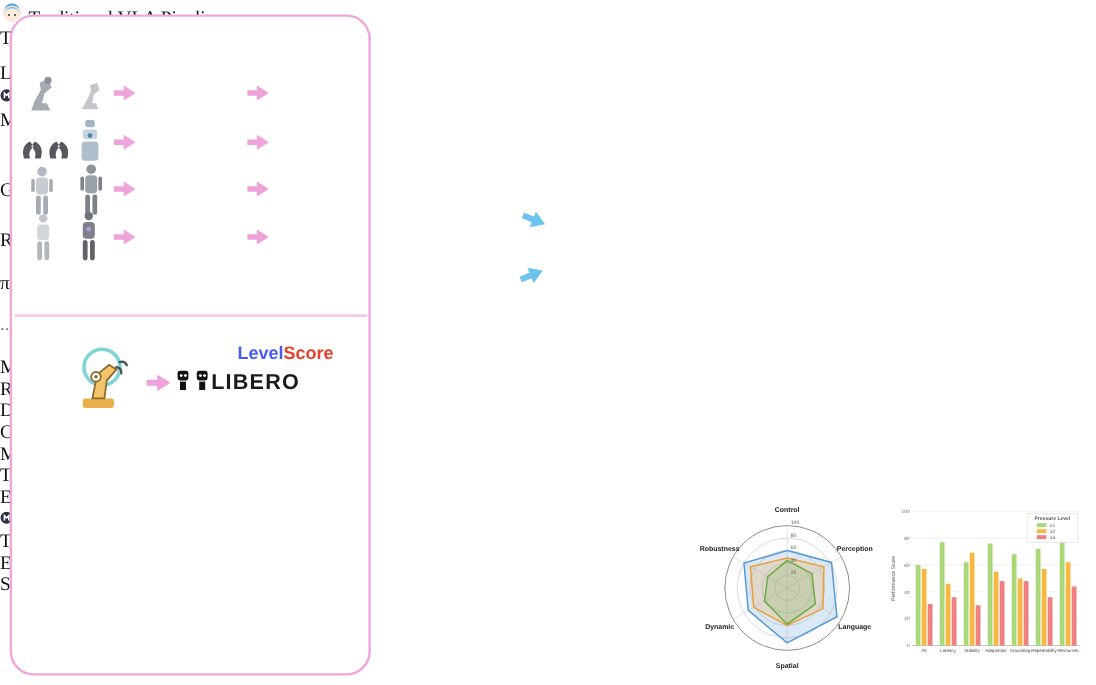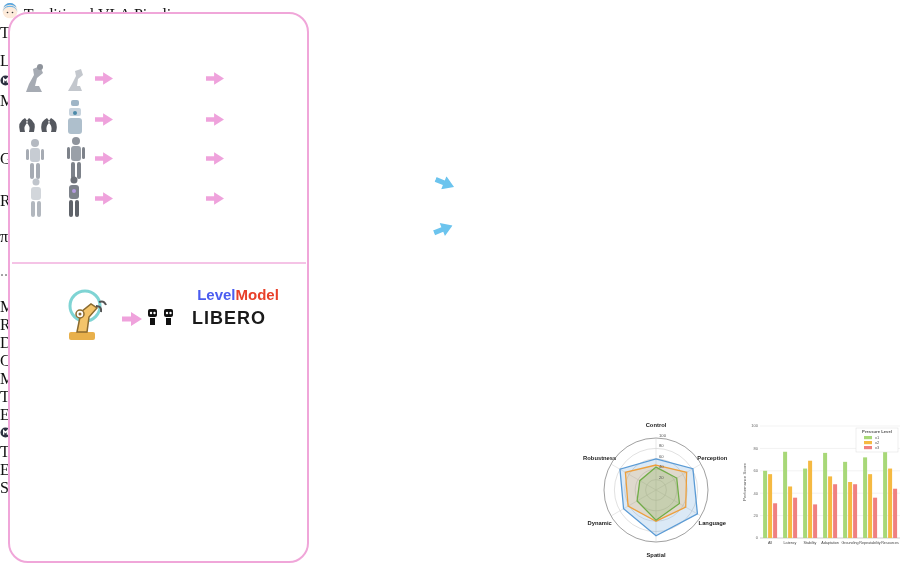--- a/index.html
+++ b/index.html
@@ -190,23 +190,23 @@
         <path d="M22 44 L26 24 L36 16 l6 4 -8 9 -2 15 Z" fill="#f3c46a" stroke="#8a6a2f" stroke-width="1.5"></path>
         <circle cx="25" cy="26" r="4" fill="#fff" stroke="#8a6a2f" stroke-width="1.5"></circle>
         <circle cx="25" cy="26" r="1.5" fill="#8a6a2f"></circle>
         <path d="M41 18 q6 0 5 6 M44 14 q5-2 7 3" stroke="#555" stroke-width="2" fill="none"></path>
       </svg>
   </span>
   <span class="abs arrow-pink" style="left:122px;top:312px"><svg width="20" height="14" viewBox="0 0 20 14">
         <path d="M0 4.5 h9 V0 l11 7 -11 7 v-4.5 h-9 Z" fill="#efa2dc"></path>
       </svg></span>
   <div class="abs" style="left:178px;top:286px;width:120px;text-align:center;font-family:'Liberation Sans',sans-serif;font-weight:bold;font-size:15px">
-    <span style="color:#4a5cf0">Level</span><span style="color:#e8402a">Model</span>
-  </div>
-  <div class="abs" style="left:146px;top:305px;display:flex;align-items:center;gap:16px">
+    <span style="color:#4a5cf0">Level</span><span style="color:#e8402a">Score</span>
+  </div>
+  <div class="abs" style="left:146px;top:305px;display:flex;align-items:center;gap:0">
     <span><svg width="30" height="22" viewBox="0 0 30 22">
           <rect x="2" y="4" width="9" height="8" rx="2" fill="#111"></rect>
           <rect x="4" y="13" width="5" height="7" fill="#111"></rect>
           <circle cx="5" cy="8" r="1.2" fill="#fff"></circle>
           <circle cx="8.5" cy="8" r="1.2" fill="#fff"></circle>
           <rect x="18" y="4" width="9" height="8" rx="2" fill="#111"></rect>
           <rect x="20" y="13" width="5" height="7" fill="#111"></rect>
           <circle cx="21" cy="8" r="1.2" fill="#fff"></circle>
           <circle cx="24.5" cy="8" r="1.2" fill="#fff"></circle>
         </svg></span>

